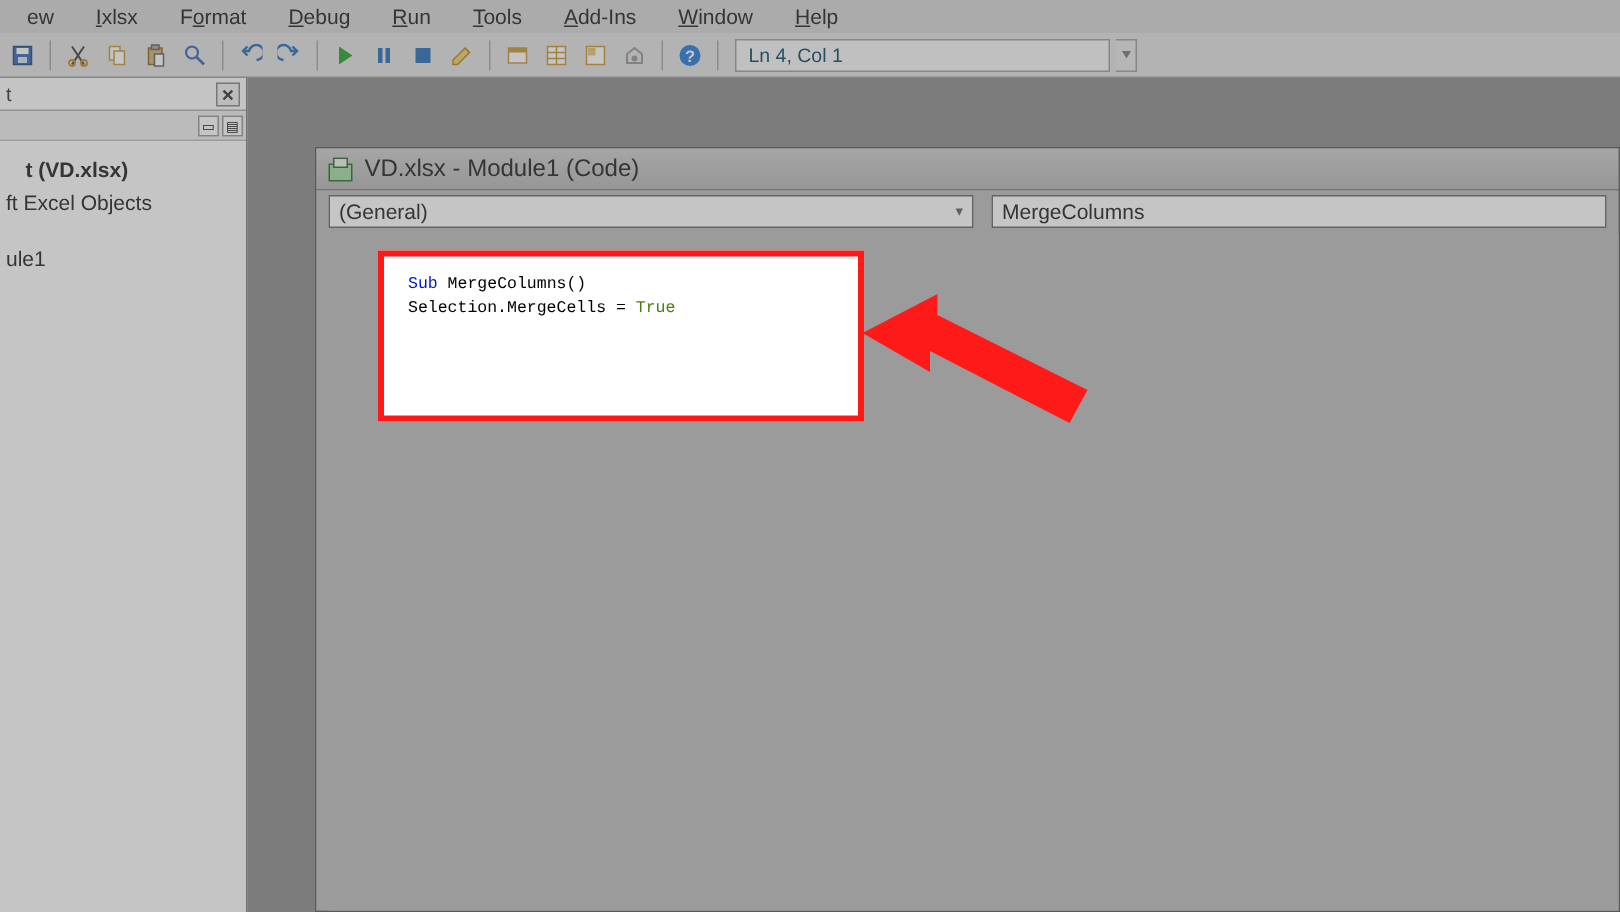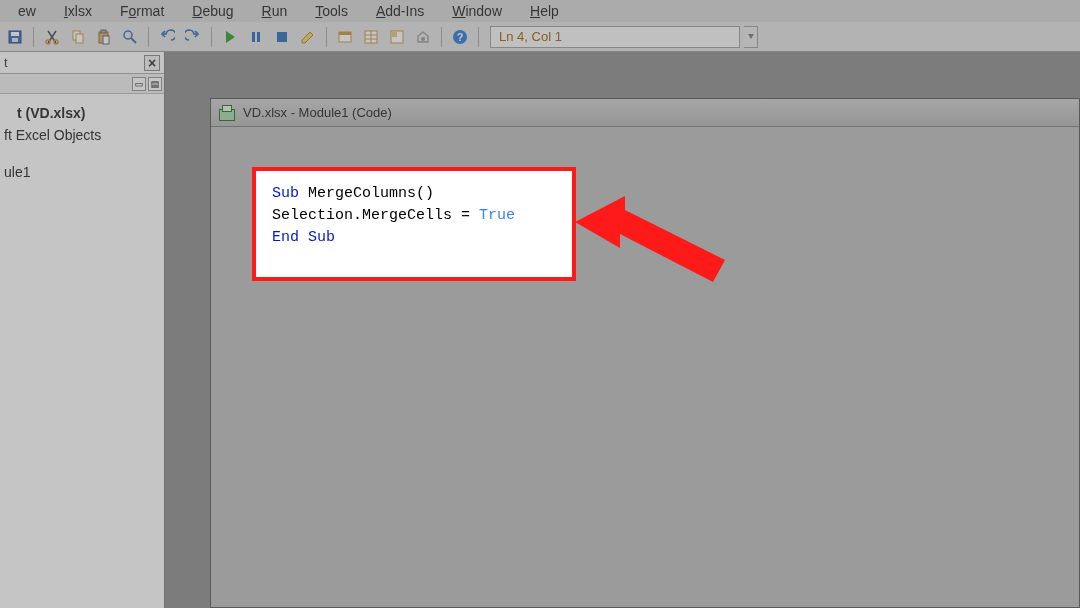--- a/index.html
+++ b/index.html
@@ -56,21 +56,21 @@
     width:1px; height:20px; background:#a8a8a8; margin:0 3px;
   }
   .cursor-pos {
     background: #f8f8f8;
     border: 1px solid #a0a0a0;
     height: 22px;
     min-width: 250px;
     display: flex;
     align-items: center;
     padding: 0 8px;
-    color: #a16207;
+    color: #0c4a6e;
     margin-left: 4px;
   }
   .cursor-drop {
     width:14px; height:22px; border:1px solid #a0a0a0; border-left:none;
     background:#e8e8e8; display:flex; align-items:center; justify-content:center;
   }
   .cursor-drop::after {
     content:""; border-left:3px solid transparent; border-right:3px solid transparent;
     border-top:5px solid #7a7a7a;
   }
@@ -127,21 +127,21 @@
     bottom: 0;
     background:#bfbfbf;
     border:1px solid #5a5a5a;
     box-shadow: -2px -2px 0 #666 inset;
     display:flex;flex-direction:column;
   }
   .cw-title {
     height: 28px;
     background: linear-gradient(#cfcfcf,#b8b8b8);
     display:flex;align-items:center;padding:0 8px;gap:8px;
-    color:#222;font-size:13px;
+    color:#222;font-size:16px;
     border-bottom:1px solid #808080;
   }
   .cw-icon {
     width:16px;height:16px;position:relative;
   }
   .cw-icon::before{content:"";position:absolute;width:14px;height:10px;border:1px solid #2a6e2a;background:#a8dca8;top:4px;left:0;}
   .cw-icon::after{content:"";position:absolute;width:8px;height:5px;border:1px solid #2a6e2a;background:#e8f8e8;top:0;left:3px;}
   .cw-dropdowns {
     height: 28px;
     display:flex;gap:12px;padding:3px 8px;
@@ -171,26 +171,26 @@
     position:absolute;
     left: 252px;
     top: 167px;
     width: 324px;
     height: 114px;
     border: 4px solid #ff1a1a;
     background:#ffffff;
     z-index: 60;
     padding: 12px 16px;
     font-family: "Courier New", monospace;
-    font-size: 15px;
+    font-size: 11px;
     line-height: 1.45;
     color:#000;
   }
   .kw { color:#0018cc; }
-  .lit { color:#3b82f6; }
+  .lit { color:#4d7c0f; }
   
   .arrow {
     position:absolute;
     left: 575px;
     top: 188px;
     width:160px;height:100px;
     z-index:61;
   }
   
   svg.ico { width:16px;height:16px;display:block;}
@@ -338,38 +338,44 @@
       <div class="row">ule1</div>
     </div>
   </div>
 
   <div class="mdi">
     <div class="code-window">
       <div class="cw-title">
         <span class="cw-icon"></span>
         <span>VD.xlsx - Module1 (Code)</span>
       </div>
+      <div class="cw-dropdowns">
+        <div class="cw-dd small">
+          <span>(General)</span>
+          <span class="arr">▾</span>
+        </div>
+        <div class="cw-dd big">
+          <span>MergeColumns</span>
+        </div>
+      </div>
       <div class="cw-code">
         <div class="cw-code-inner"></div>
       </div>
     </div>
   </div>
 </div>
 
 <div class="dim-overlay"></div>
 
 <div class="highlight-box">
   <div>
     <span class="kw">Sub</span><span> MergeColumns()</span>
   </div>
   <div>
     <span>Selection.MergeCells = </span><span class="lit">True</span>
-  </div>
-  <div>
-    <span class="kw">End Sub</span>
   </div>
 </div>
 
 <svg class="arrow" viewBox="0 0 160 100">
   <g fill="#ff1a1a">
     <polygon points="0,34 50,8 50,22 150,72 138,94 45,46 45,60"></polygon>
   </g>
 </svg>
 
 </body></html>

